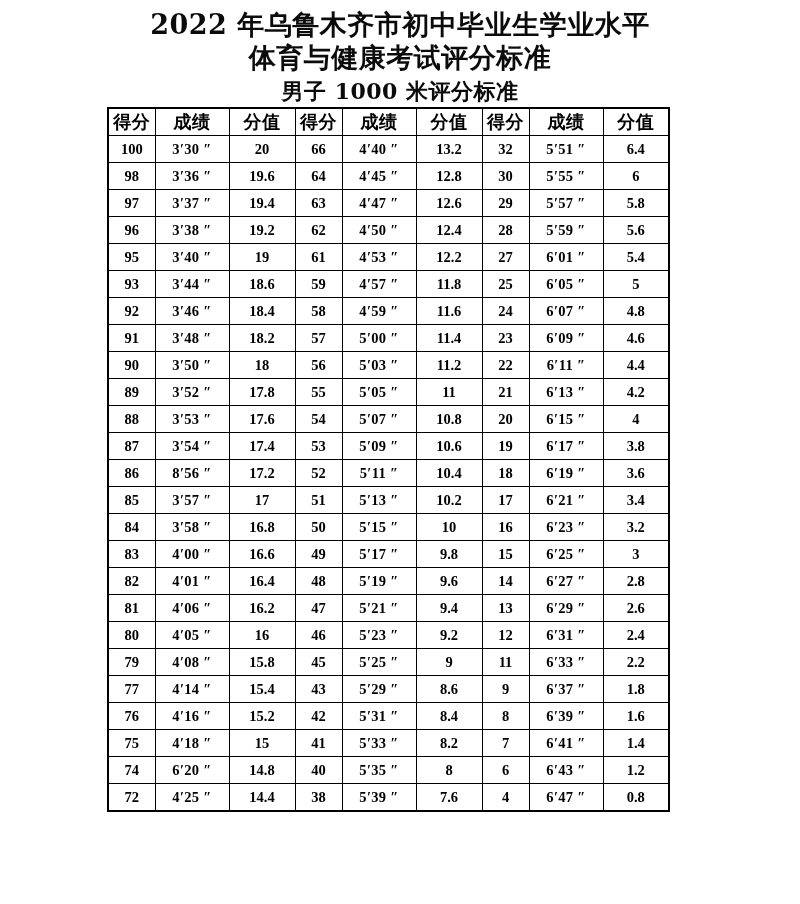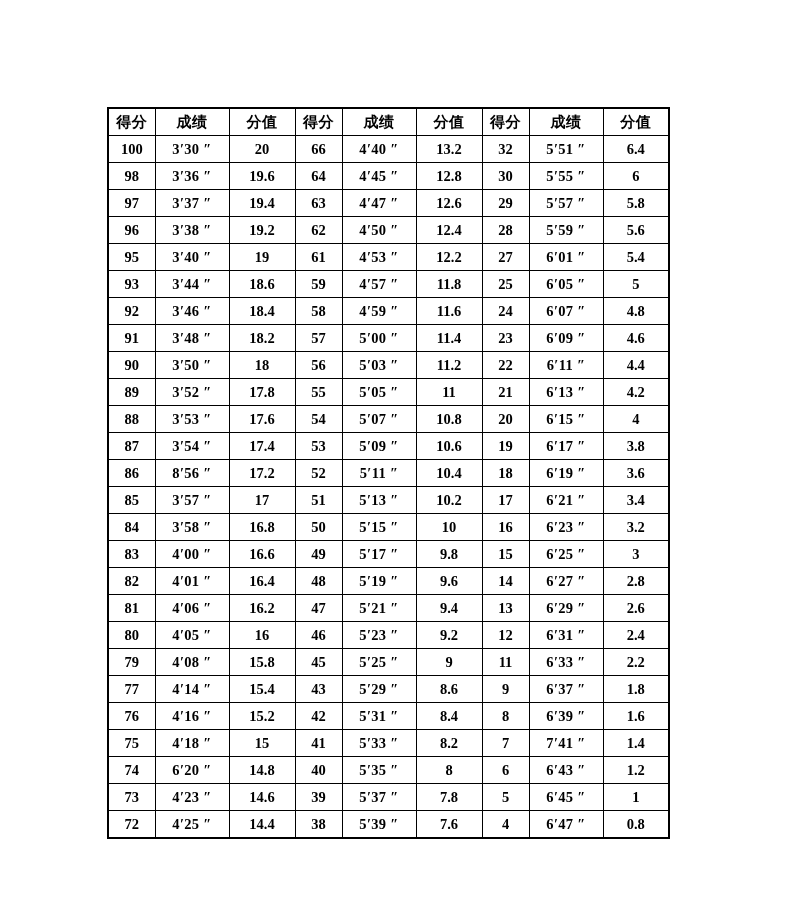--- a/index.html
+++ b/index.html
@@ -69,21 +69,21 @@
     text-align: center;
     vertical-align: middle;
     font-weight: bold;
     font-size: 14.5px;
     line-height: 26px;
     white-space: nowrap;
     overflow: hidden;
   }
   table.score-table th {
     font-family: "DejaVu Serif", "Liberation Serif", serif;
-    font-size: 15px;
+    font-size: 18px;
     letter-spacing: 0.5px;
   }
 
   
   col.c-score  { width: 47px; }
   col.c-result { width: 74px; }
   col.c-value  { width: 66px; }
 
   
   td.block-start, th.block-start {
@@ -96,20 +96,25 @@
   td.result {
     font-family: "Liberation Serif", "DejaVu Serif", serif;
     letter-spacing: 0.3px;
   }
 </style>
 </head>
 <body>
 
 <div class="page">
 
+  <div class="title-block">
+    <div class="title-line">2022 年乌鲁木齐市初中毕业生学业水平</div>
+    <div class="title-line">体育与健康考试评分标准</div>
+    <div class="subtitle-line">男子 1000 米评分标准</div>
+  </div>
 
   <div class="table-wrap">
     <table class="score-table">
       <colgroup>
         <col class="c-score">
           <col class="c-result">
           <col class="c-value">
         <col class="c-score">
           <col class="c-result">
           <col class="c-value">
@@ -374,46 +379,35 @@
             <td class="num">1.6</td>
           </tr>
           <tr>
             <td class="num">75</td>
             <td class="result">4′18 ″</td>
             <td class="num">15</td>
             <td class="num block-start">41</td>
             <td class="result">5′33 ″</td>
             <td class="num">8.2</td>
             <td class="num block-start">7</td>
-            <td class="result">7′41 ″</td>
+            <td class="result">6′41 ″</td>
             <td class="num">1.4</td>
           </tr>
           <tr>
             <td class="num">74</td>
             <td class="result">6′20 ″</td>
             <td class="num">14.8</td>
             <td class="num block-start">40</td>
             <td class="result">5′35 ″</td>
             <td class="num">8</td>
             <td class="num block-start">6</td>
             <td class="result">6′43 ″</td>
             <td class="num">1.2</td>
           </tr>
           <tr>
-            <td class="num">73</td>
-            <td class="result">4′23 ″</td>
-            <td class="num">14.6</td>
-            <td class="num block-start">39</td>
-            <td class="result">5′37 ″</td>
-            <td class="num">7.8</td>
-            <td class="num block-start">5</td>
-            <td class="result">6′45 ″</td>
-            <td class="num">1</td>
-          </tr>
-          <tr>
             <td class="num">72</td>
             <td class="result">4′25 ″</td>
             <td class="num">14.4</td>
             <td class="num block-start">38</td>
             <td class="result">5′39 ″</td>
             <td class="num">7.6</td>
             <td class="num block-start">4</td>
             <td class="result">6′47 ″</td>
             <td class="num">0.8</td>
           </tr>

